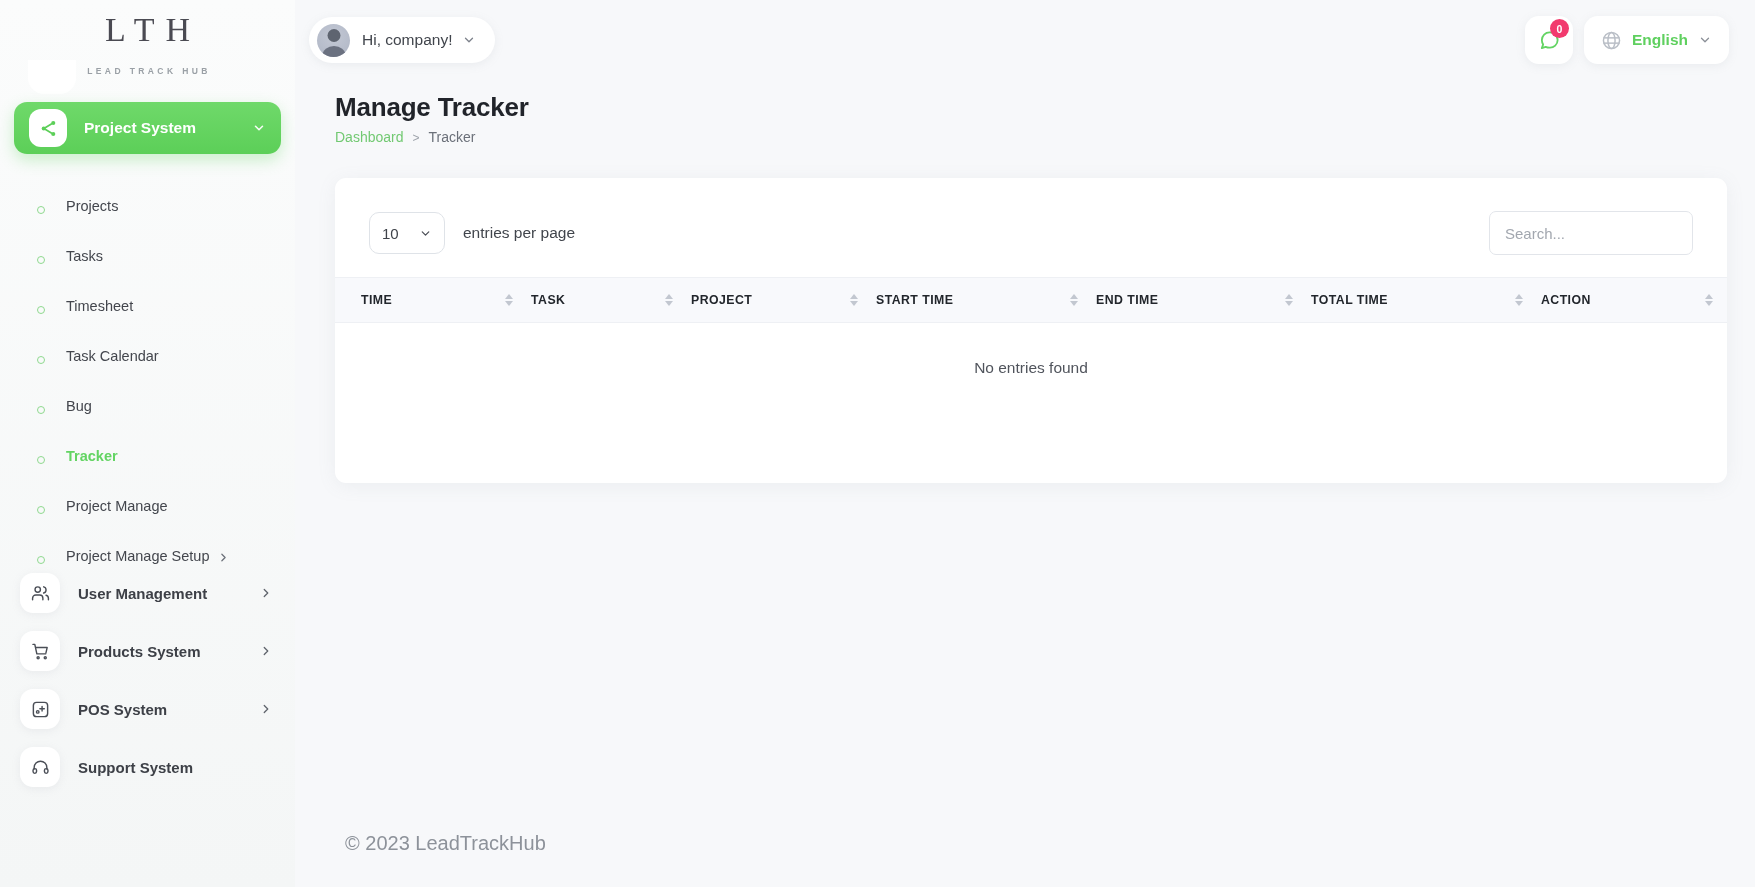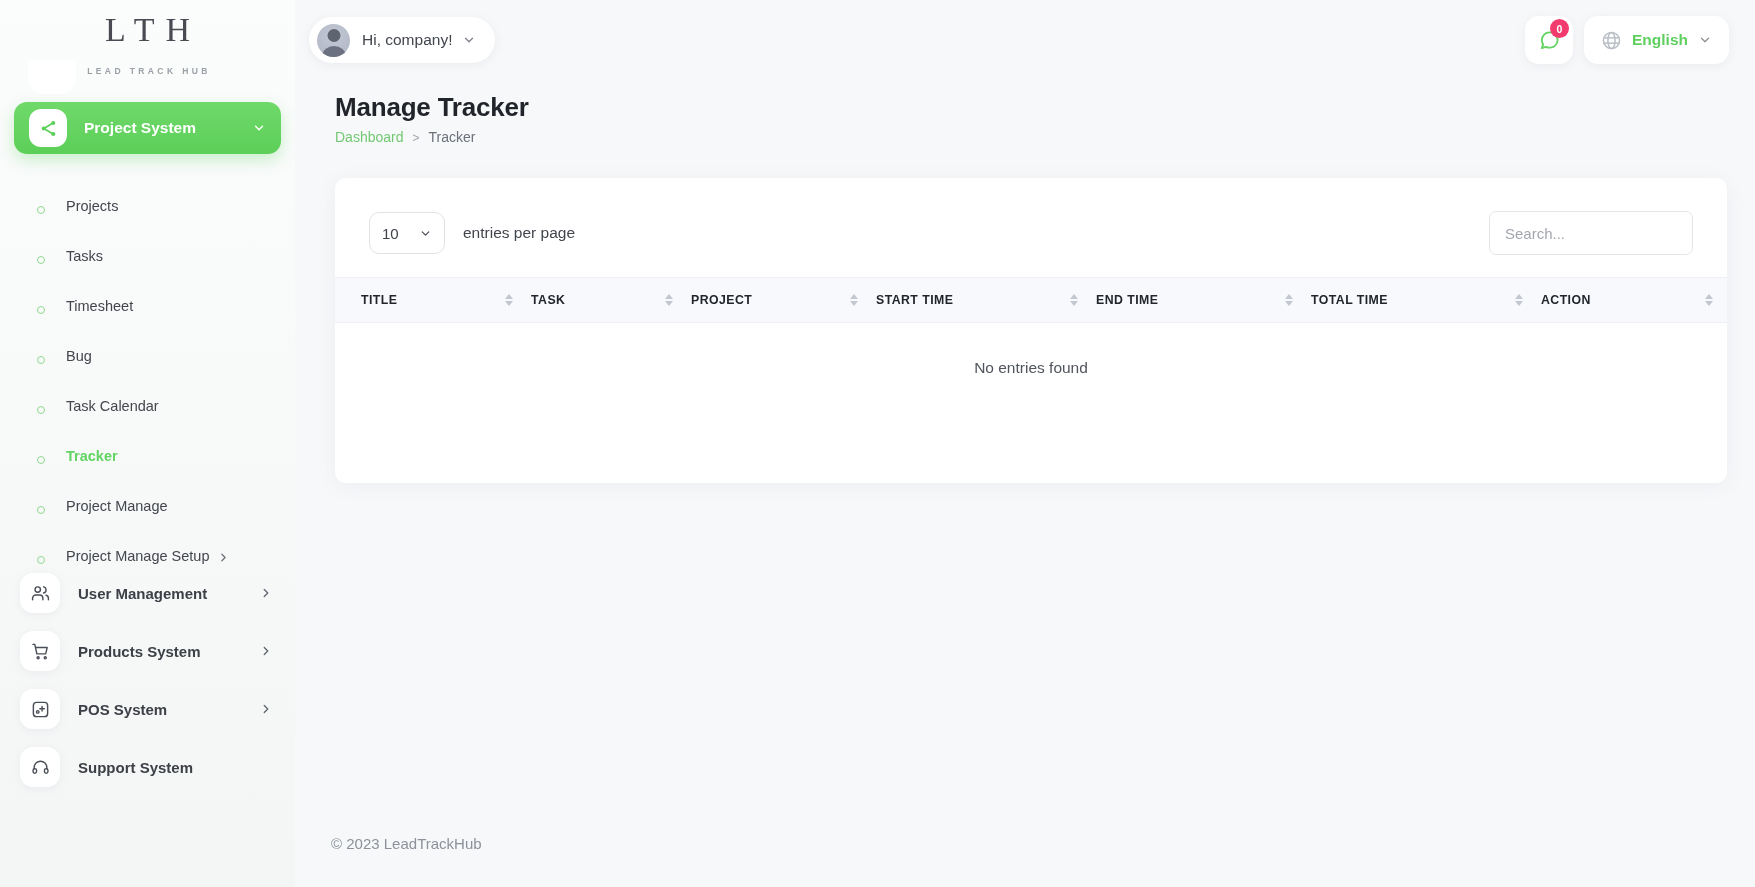--- a/index.html
+++ b/index.html
@@ -168,22 +168,22 @@
     width:0; height:0; border-left:4.5px solid transparent; border-right:4.5px solid transparent;
     display:block;
   }
   .sort-icon i.up { border-bottom:5px solid #c2c7d0; }
   .sort-icon i.dn { border-top:5px solid #c2c7d0; }
   .empty-row td {
     text-align:center; padding:36px 0 38px 0; font-size:15.5px; color:#50545c;
   }
 
   .footer {
-    position:absolute; left:36px; bottom:0; height:88px;
-    display:flex; align-items:center; font-size:15px; color:#8d929a;
+    position:absolute; left:50px; bottom:0; height:88px;
+    display:flex; align-items:center; font-size:20px; color:#8d929a;
   }
 </style>
 </head>
 <body>
 
 <div class="app">
 
   <aside class="sidebar">
     <div class="logo-notch"></div>
 
@@ -218,25 +218,25 @@
       <div class="sub-item">
         <span class="bullet"></span>
         <span class="sub-label">Tasks</span>
       </div>
       <div class="sub-item">
         <span class="bullet"></span>
         <span class="sub-label">Timesheet</span>
       </div>
       <div class="sub-item">
         <span class="bullet"></span>
+        <span class="sub-label">Task Calendar</span>
+      </div>
+      <div class="sub-item">
+        <span class="bullet"></span>
         <span class="sub-label">Bug</span>
-      </div>
-      <div class="sub-item">
-        <span class="bullet"></span>
-        <span class="sub-label">Task Calendar</span>
       </div>
       <div class="sub-item active">
         <span class="bullet"></span>
         <span class="sub-label">Tracker</span>
       </div>
       <div class="sub-item">
         <span class="bullet"></span>
         <span class="sub-label">Project Manage</span>
       </div>
       <div class="sub-item">
@@ -373,21 +373,21 @@
         </div>
         <span class="per-page-label">entries per page</span>
         <input class="search-input" type="text" placeholder="Search..." style="">
       </div>
 
       <table>
         <thead>
           <tr>
             <th style="width:170px;padding-left:26px">
               <div class="th-inner">
-                  <span>TITLE</span>
+                  <span>TIME</span>
                 </div>
             </th>
             <th style="width:160px">
               <div class="th-inner">
                 <span class="sort-icon">
                     <i class="up"></i>
                     <i class="dn"></i>
                   </span>
                 <span>TASK</span>
               </div>

